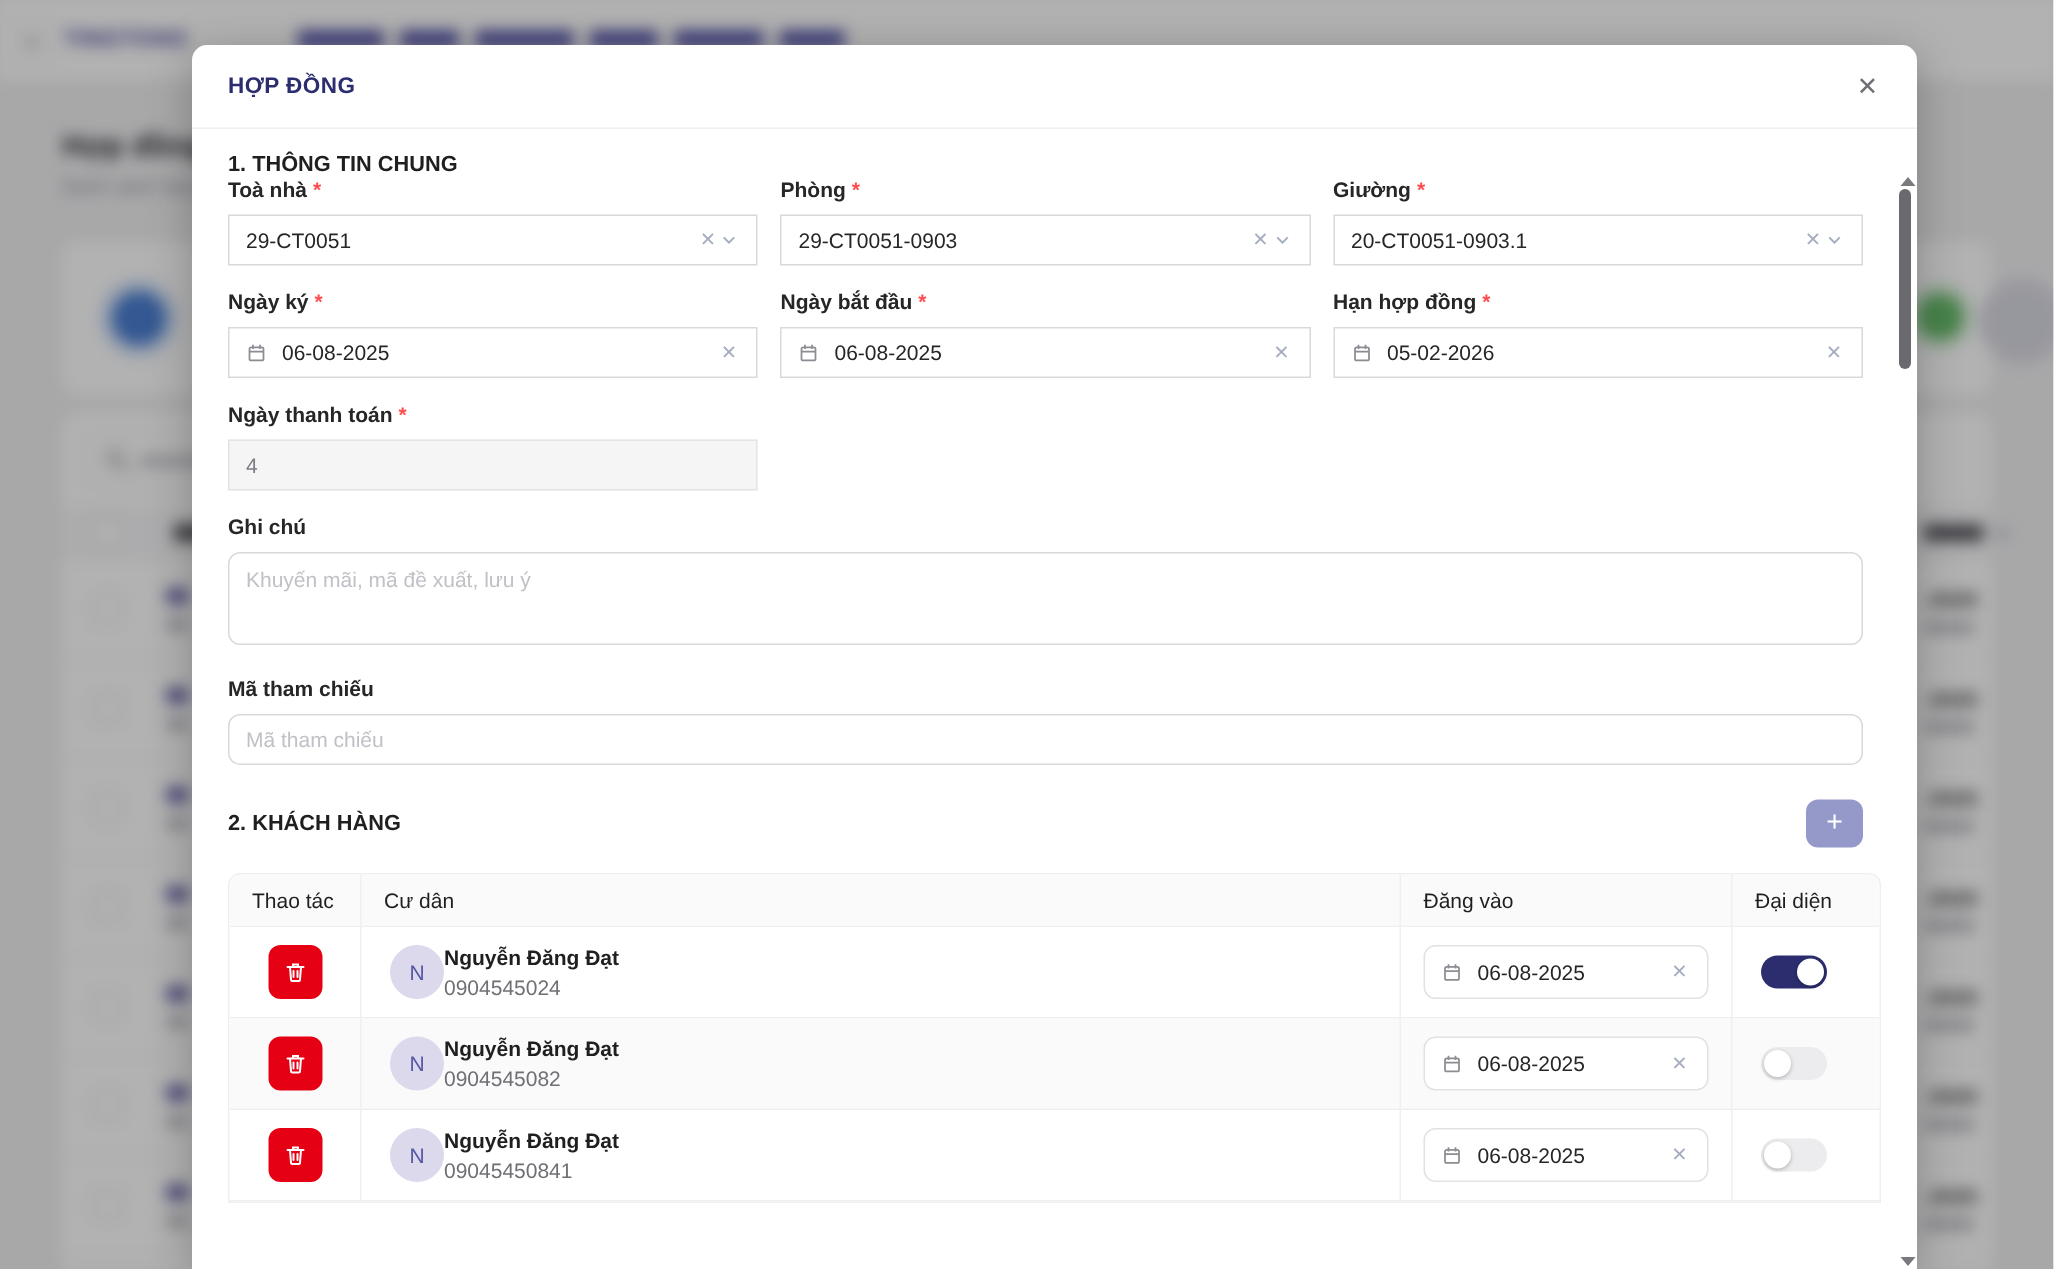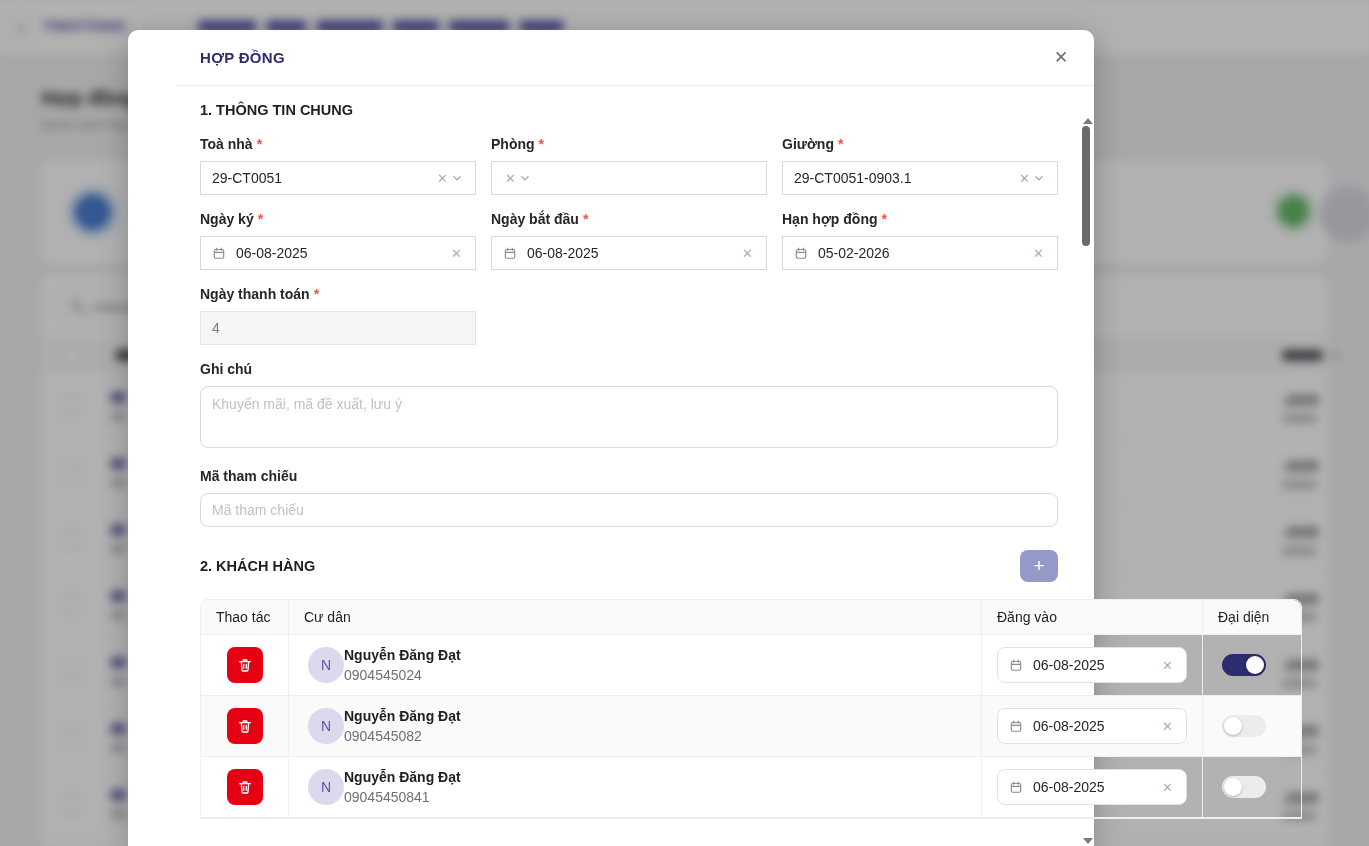--- a/index.html
+++ b/index.html
@@ -41,29 +41,29 @@
   .bg-thead { position:absolute; left:44px; top:338px; width:1281px; height:36px; background:#f7f7f9; }
   .bg-check { position:absolute; width:20px; height:20px; border:1px solid #cdcdd5;
     border-radius:5px; background:#fff; }
   .bar { position:absolute; border-radius:3px; }
   .bg-row-sep { position:absolute; left:44px; width:1281px; height:1px; background:#ededf1; }
   .bg-date { position:absolute; left:1280px; font-size:14px; font-weight:bold; color:#3a3a3e; }
   .bg-date-sub { position:absolute; left:1280px; width:34px; height:9px; background:#c3c3ca; border-radius:3px; }
   .dim { position:absolute; inset:0; background:rgba(0,0,0,0.30); }
 
   
-  .modal { position:absolute; left:128px; top:30px; width:966px; height:816px;
-    background:#fff; border-radius:10px 10px 0 0; box-shadow:0 6px 30px rgba(0,0,0,.25);padding-left:48px; }
+  .modal { position:absolute; left:128px; top:30px; width:1150px; height:816px;
+    background:#fff; border-radius:10px 10px 0 0; box-shadow:0 6px 30px rgba(0,0,0,.25); }
   .modal-header { position:relative; height:56px; border-bottom:1px solid #f0f0f0;
     display:flex; align-items:center; padding:0 24px; }
   .modal-title { font-size:15px; font-weight:bold; color:#2b2d6e; letter-spacing:.3px; }
   .modal-close { position:absolute; right:22px; top:17px; width:22px; height:22px;
     color:#6e6e74; font-size:17px; line-height:22px; text-align:center; cursor:pointer; }
   .modal-body { padding:16px 36px 0 24px; }
-  .section-title { font-size:14.5px; font-weight:bold; color:#1f1f1f; margin-bottom:18px; }
+  .section-title { font-size:14.5px; font-weight:bold; color:#1f1f1f; }
   .grid3 { display:grid; grid-template-columns:repeat(3,1fr); column-gap:15px; }
   .fld-label { font-size:14px; font-weight:600; color:#262626; margin-bottom:9px; }
   .req { color:#ff4d4f; margin-left:4px; font-weight:bold; }
   .control { height:34px; border:1px solid #d9d9d9; border-radius:0; background:#fff;
     display:flex; align-items:center; padding:0 11px; font-size:14px; color:#262626; }
   .control .val { flex:1; white-space:nowrap; overflow:hidden; }
   .icn { color:#a6adc0; display:flex; align-items:center; }
   .clear-x { font-size:13px; color:#a6adc0; margin:0 2px; }
   .control.disabled { background:#f5f5f6; border-color:#e4e4e8; color:#7d7d82; }
   .cal { margin-right:10px; display:flex; }
@@ -240,32 +240,33 @@
           <span class="icn">
             <svg width="14" height="14" viewBox="0 0 24 24" fill="none" stroke="#a6adc0" stroke-width="2.4">
                 <path d="M6 9l6 6 6-6"></path>
               </svg>
           </span>
         </div>
       </div>
       <div>
         <div class="fld-label"><span>Phòng</span><span class="req">*</span></div>
         <div class="control">
+          <span class="val">29-CT0051-0903</span>
           <span class="clear-x">✕</span>
           <span class="icn">
             <svg width="14" height="14" viewBox="0 0 24 24" fill="none" stroke="#a6adc0" stroke-width="2.4">
                 <path d="M6 9l6 6 6-6"></path>
               </svg>
           </span>
         </div>
       </div>
       <div>
         <div class="fld-label"><span>Giường</span><span class="req">*</span></div>
         <div class="control">
-          <span class="val">29-CT0051-0903.1</span>
+          <span class="val">20-CT0051-0903.1</span>
           <span class="clear-x">✕</span>
           <span class="icn">
             <svg width="14" height="14" viewBox="0 0 24 24" fill="none" stroke="#a6adc0" stroke-width="2.4">
                 <path d="M6 9l6 6 6-6"></path>
               </svg>
           </span>
         </div>
       </div>
     </div>
     <div class="spacer16"></div>

